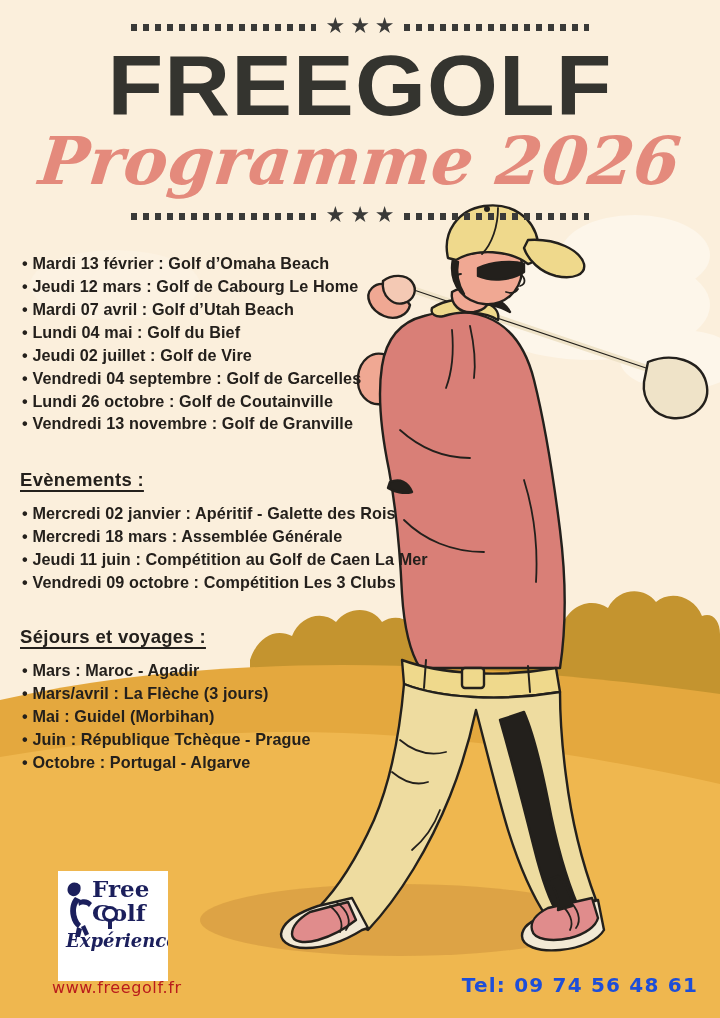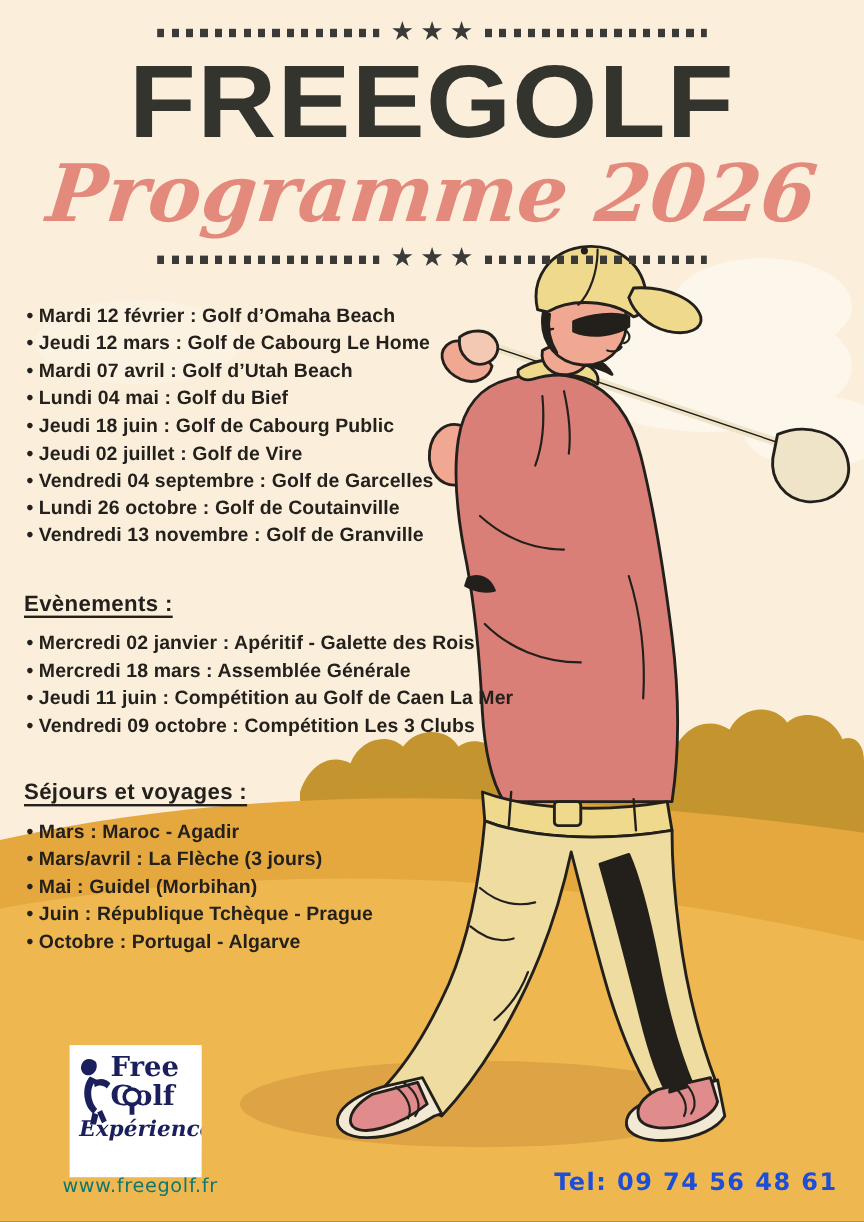--- a/index.html
+++ b/index.html
@@ -149,21 +149,21 @@
     background: #FFFFFF;
     z-index: 9;
     overflow: hidden;
   }
   .logo-svg { display: block; }
 
   .site-url {
     position: absolute;
     left: 52px; top: 978px;
     font-size: 16px;
-    color: #0f766e;
+    color: #b91c1c;
     letter-spacing: 0.6px;
     z-index: 9;
     font-family: "DejaVu Sans", sans-serif;
   }
   .tel {
     position: absolute;
     right: 22px; top: 973px;
     font-size: 20px;
     font-weight: bold;
     color: #1d4ed8;
@@ -335,25 +335,24 @@
       <path d="M560,904 C570,912 574,922 570,930" stroke-width="1.8"></path>
       <path d="M568,900 C578,908 582,920 576,928" stroke-width="1.8"></path>
       <path fill="#23201C" d="M548,880 C556,890 560,900 558,910 L572,906 C572,896 566,884 558,876 Z"></path>
     </g>
   </svg>
 
   <div class="content">
 
     <div class="section">
       <ul class="items">
-        <li>Mardi 12 février : Golf d’Omaha Beach</li>
+        <li>Mardi 13 février : Golf d’Omaha Beach</li>
         <li>Jeudi 12 mars : Golf de Cabourg Le Home</li>
         <li>Mardi 07 avril : Golf d’Utah Beach</li>
         <li>Lundi 04 mai : Golf du Bief</li>
-        <li>Jeudi 18 juin : Golf de Cabourg Public</li>
         <li>Jeudi 02 juillet : Golf de Vire</li>
         <li>Vendredi 04 septembre : Golf de Garcelles</li>
         <li>Lundi 26 octobre : Golf de Coutainville</li>
         <li>Vendredi 13 novembre : Golf de Granville</li>
       </ul>
     </div>
 
     <div class="gap-sorties"></div>
 
     <div class="section">

